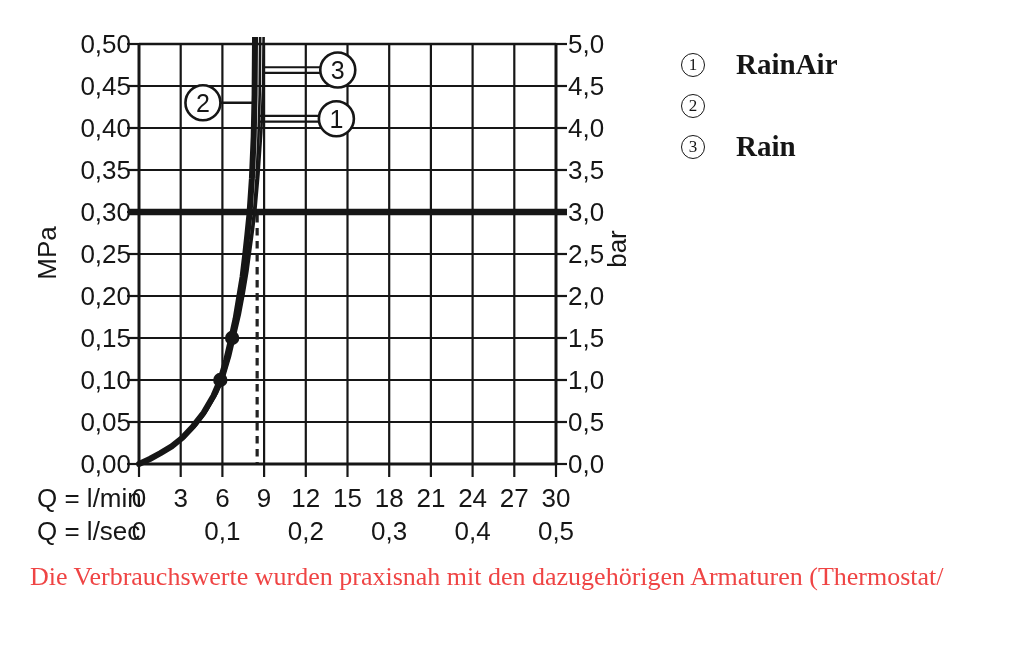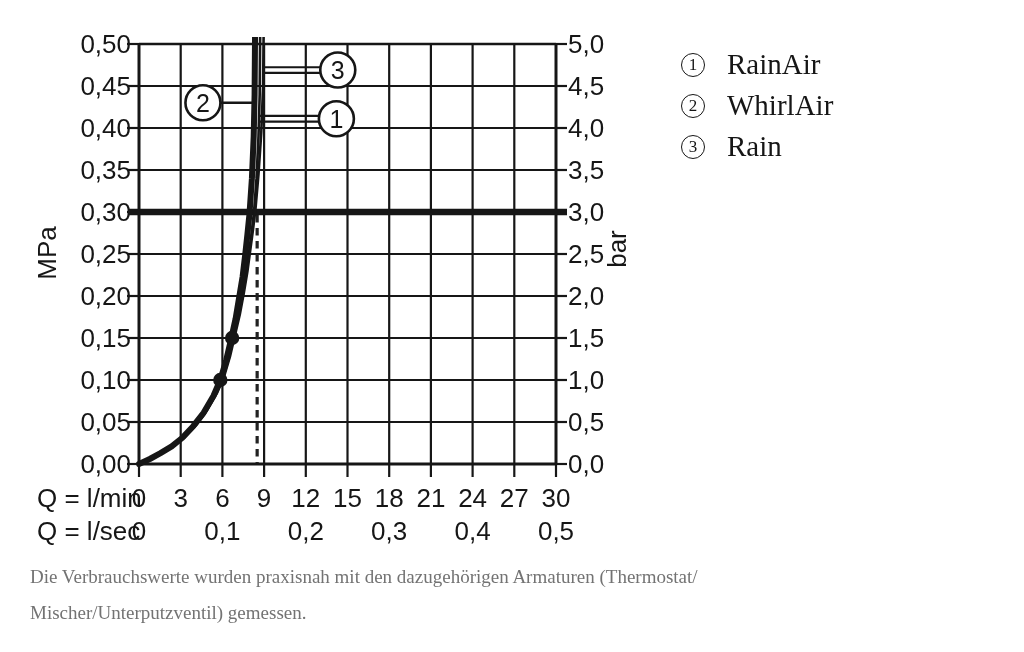--- a/index.html
+++ b/index.html
@@ -11,27 +11,28 @@
   svg text{font-family:"Liberation Sans", sans-serif;fill:#161616;}
   .legend{position:absolute;left:681px;top:44px;}
   .legend-row{display:flex;align-items:center;height:41px;}
   .legend-badge{
     width:24px;height:24px;border:1.7px solid #161616;border-radius:50%;
     display:flex;align-items:center;justify-content:center;
     font-family:"Liberation Serif", serif;font-size:17px;line-height:1;
     box-sizing:border-box;flex:0 0 auto;
   }
   .legend-label{
-    font-family:"Liberation Serif", serif;font-size:29px;margin-left:22px;
+    font-family:"Liberation Serif", serif;font-size:29px;margin-left:31px;
     white-space:nowrap;
+    font-weight:bold;
   }
   .footnote{
     position:absolute;left:30px;top:559px;width:980px;
-    font-family:"Liberation Serif", serif;font-size:19px;line-height:36px;
-    color:#737373;
+    font-family:"Liberation Serif", serif;font-size:26px;line-height:36px;
+    color:#ef4444;
   }
 </style>
 </head>
 <body>
 
 <div class="chart-wrap">
   <svg id="chart" width="660" height="548" viewBox="0 0 660 548">
       <defs>
         <clipPath id="plotclip">
           <rect x="132" y="37" width="423" height="430"></rect>
@@ -170,24 +171,22 @@
     </svg>
 </div>
 
 <div class="legend">
   <div class="legend-row">
     <span class="legend-badge">1</span>
     <span class="legend-label">RainAir</span>
   </div>
   <div class="legend-row">
     <span class="legend-badge">2</span>
-    <span class="legend-label">WhirlAir</span>
   </div>
   <div class="legend-row">
     <span class="legend-badge">3</span>
     <span class="legend-label">Rain</span>
   </div>
 </div>
 
 <div class="footnote">
   <div>Die Verbrauchswerte wurden praxisnah mit den dazugehörigen Armaturen (Thermostat/</div>
-  <div>Mischer/Unterputzventil) gemessen.</div>
 </div>
 
 </body></html>

